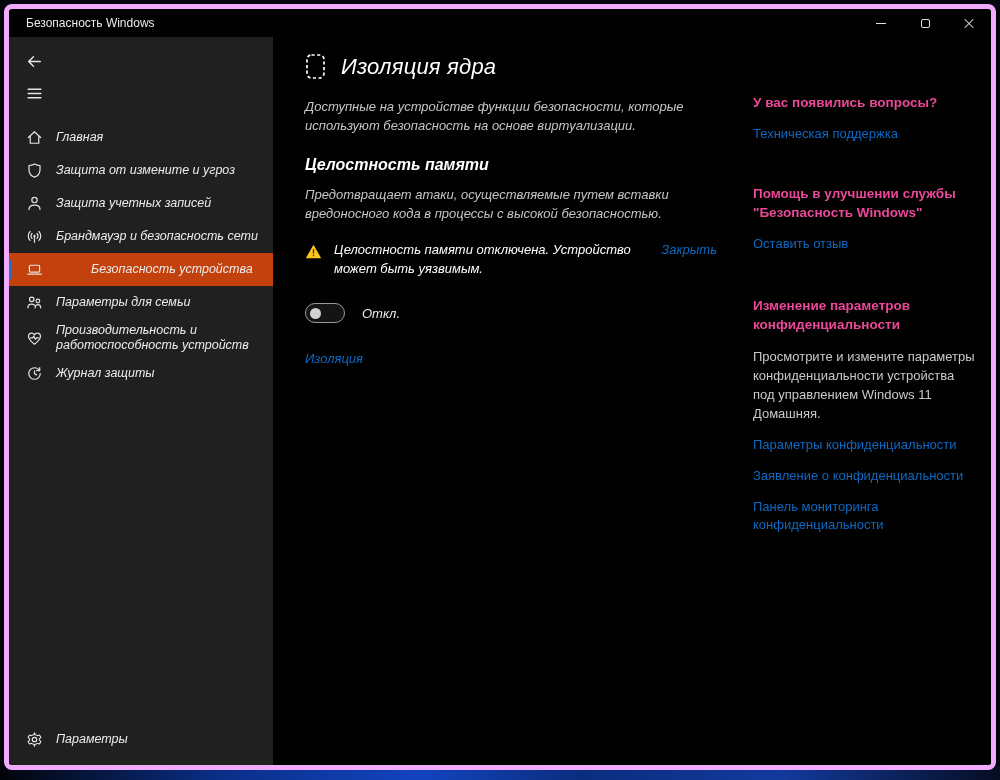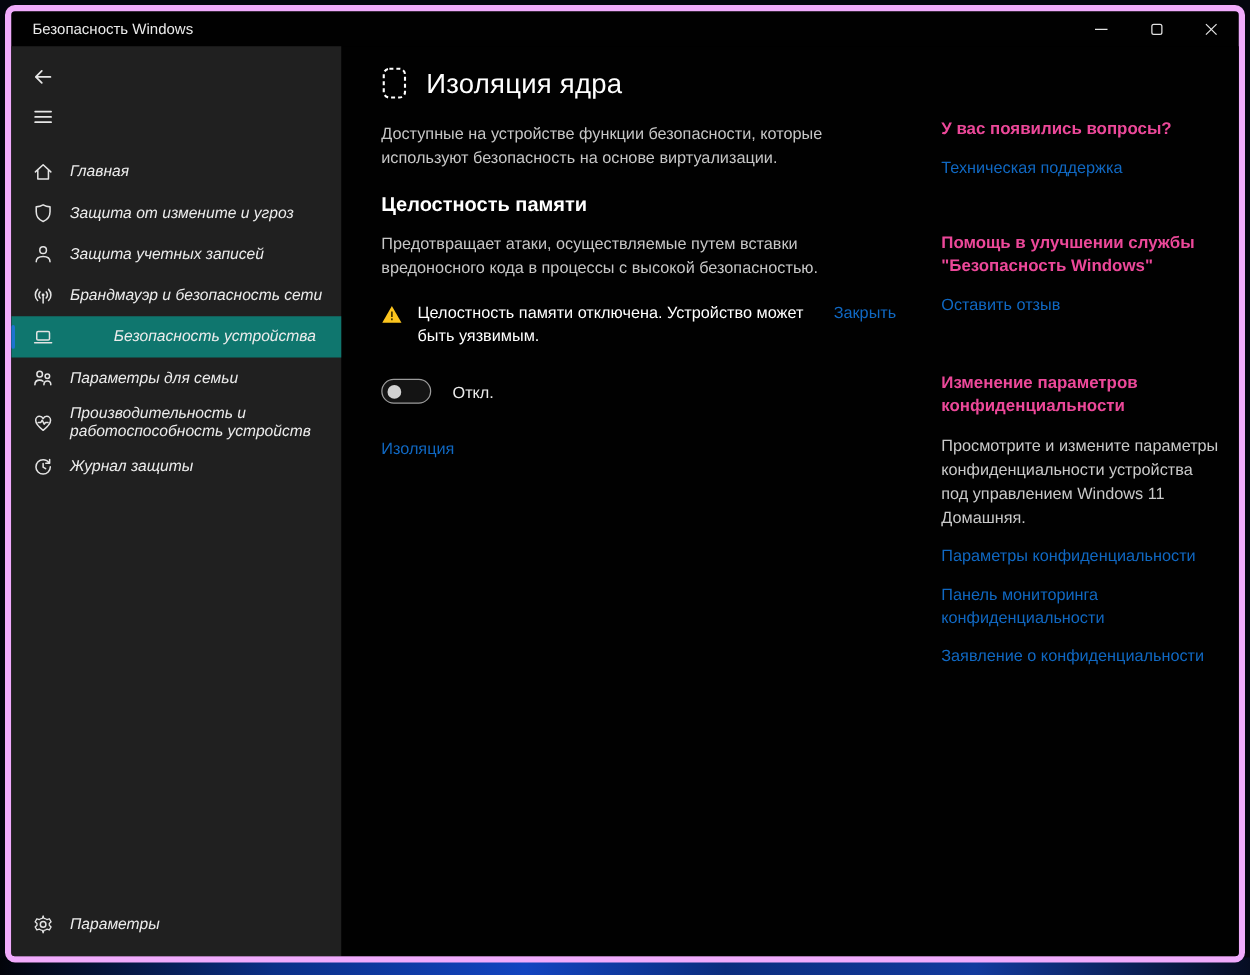--- a/index.html
+++ b/index.html
@@ -42,35 +42,35 @@
   }
   .sidebar-top { padding:8px 0 0 8px; }
   .icon-btn { width:34px; height:32px; display:flex; align-items:center; justify-content:center; border-radius:4px; }
   .icon-btn svg { stroke:#e6e6e6; }
   .nav { margin-top:12px; }
   .nav-item {
     position:relative; min-height:33px; display:flex; align-items:center;
     gap:13px; padding:4px 12px 4px 17px; cursor:default; font-size:12.5px; color:#ececec;
     line-height:15px;
   }
-  .nav-item.selected { background:#0f766e;gap:48px; }
+  .nav-item.selected { background:#c2410c;gap:48px; }
   .nav-item.selected::before {
     content:""; position:absolute; left:0; top:7px; bottom:7px; width:3px;
     border-radius:2px; background:var(--accent,#1d74cf);
   }
   .nav-icon { width:17px; height:17px; flex:0 0 17px; display:flex; align-items:center; justify-content:center; }
   .nav-icon svg { stroke:#e3e3e3; fill:none; stroke-width:1.15; stroke-linecap:round; stroke-linejoin:round; }
   .sidebar-footer {
     position:absolute; left:0; right:0; bottom:8px; height:36px;
     display:flex; align-items:center; gap:13px; padding-left:17px; font-size:12.5px; color:#ececec;
   }
   .sidebar-footer svg { stroke:#e3e3e3; fill:none; stroke-width:1.15; stroke-linecap:round; }
   
   .content { flex:1; display:flex; padding:0 0 0 32px; background:#010101; }
-  .main-col { width:412px; flex:0 0 412px; }
+  .main-col { width:412px; flex:0 0 412px;font-style:italic; }
   .title-row { margin-top:16px; display:flex; align-items:center; gap:15px; }
   .core-icon svg { display:block; }
   h1 { font-size:22px; font-weight:400; color:#fff; letter-spacing:.2px; }
   .page-desc { margin-top:17px; font-size:13px; line-height:19px; color:#c6c6c6; }
   h2 { margin-top:21px; font-size:16px; font-weight:700; color:#fff; }
   .mi-desc { margin-top:11px; font-size:13px; line-height:19px; color:#c6c6c6; }
   .warning-row { margin-top:17px; display:flex; align-items:flex-start; gap:12px; }
   .warn-glyph { margin-top:4px; flex:0 0 17px; }
   .warning-text { width:330px; font-size:13px; line-height:19px; color:#fff; }
   a.link { color:var(--link,#1068c2); text-decoration:none; font-size:13px; cursor:pointer; }
@@ -257,20 +257,20 @@
           <a class="link aside-link">Техническая поддержка</a>
         </div>
         <div class="aside-sec2">
           <h3>Помощь в улучшении службы "Безопасность Windows"</h3>
           <a class="link aside-link">Оставить отзыв</a>
         </div>
         <div class="aside-sec3">
           <h3>Изменение параметров конфиденциальности</h3>
           <p class="aside-body">Просмотрите и измените параметры конфиденциальности устройства под управлением Windows 11 Домашняя.</p>
           <a class="link aside-link">Параметры конфиденциальности</a>
+          <a class="link aside-link">Заявление о конфиденциальности</a>
           <a class="link aside-link">Панель мониторинга конфиденциальности</a>
-          <a class="link aside-link">Заявление о конфиденциальности</a>
         </div>
       </div>
     </div>
 
   </div>
 </div>
 
 </body></html>

